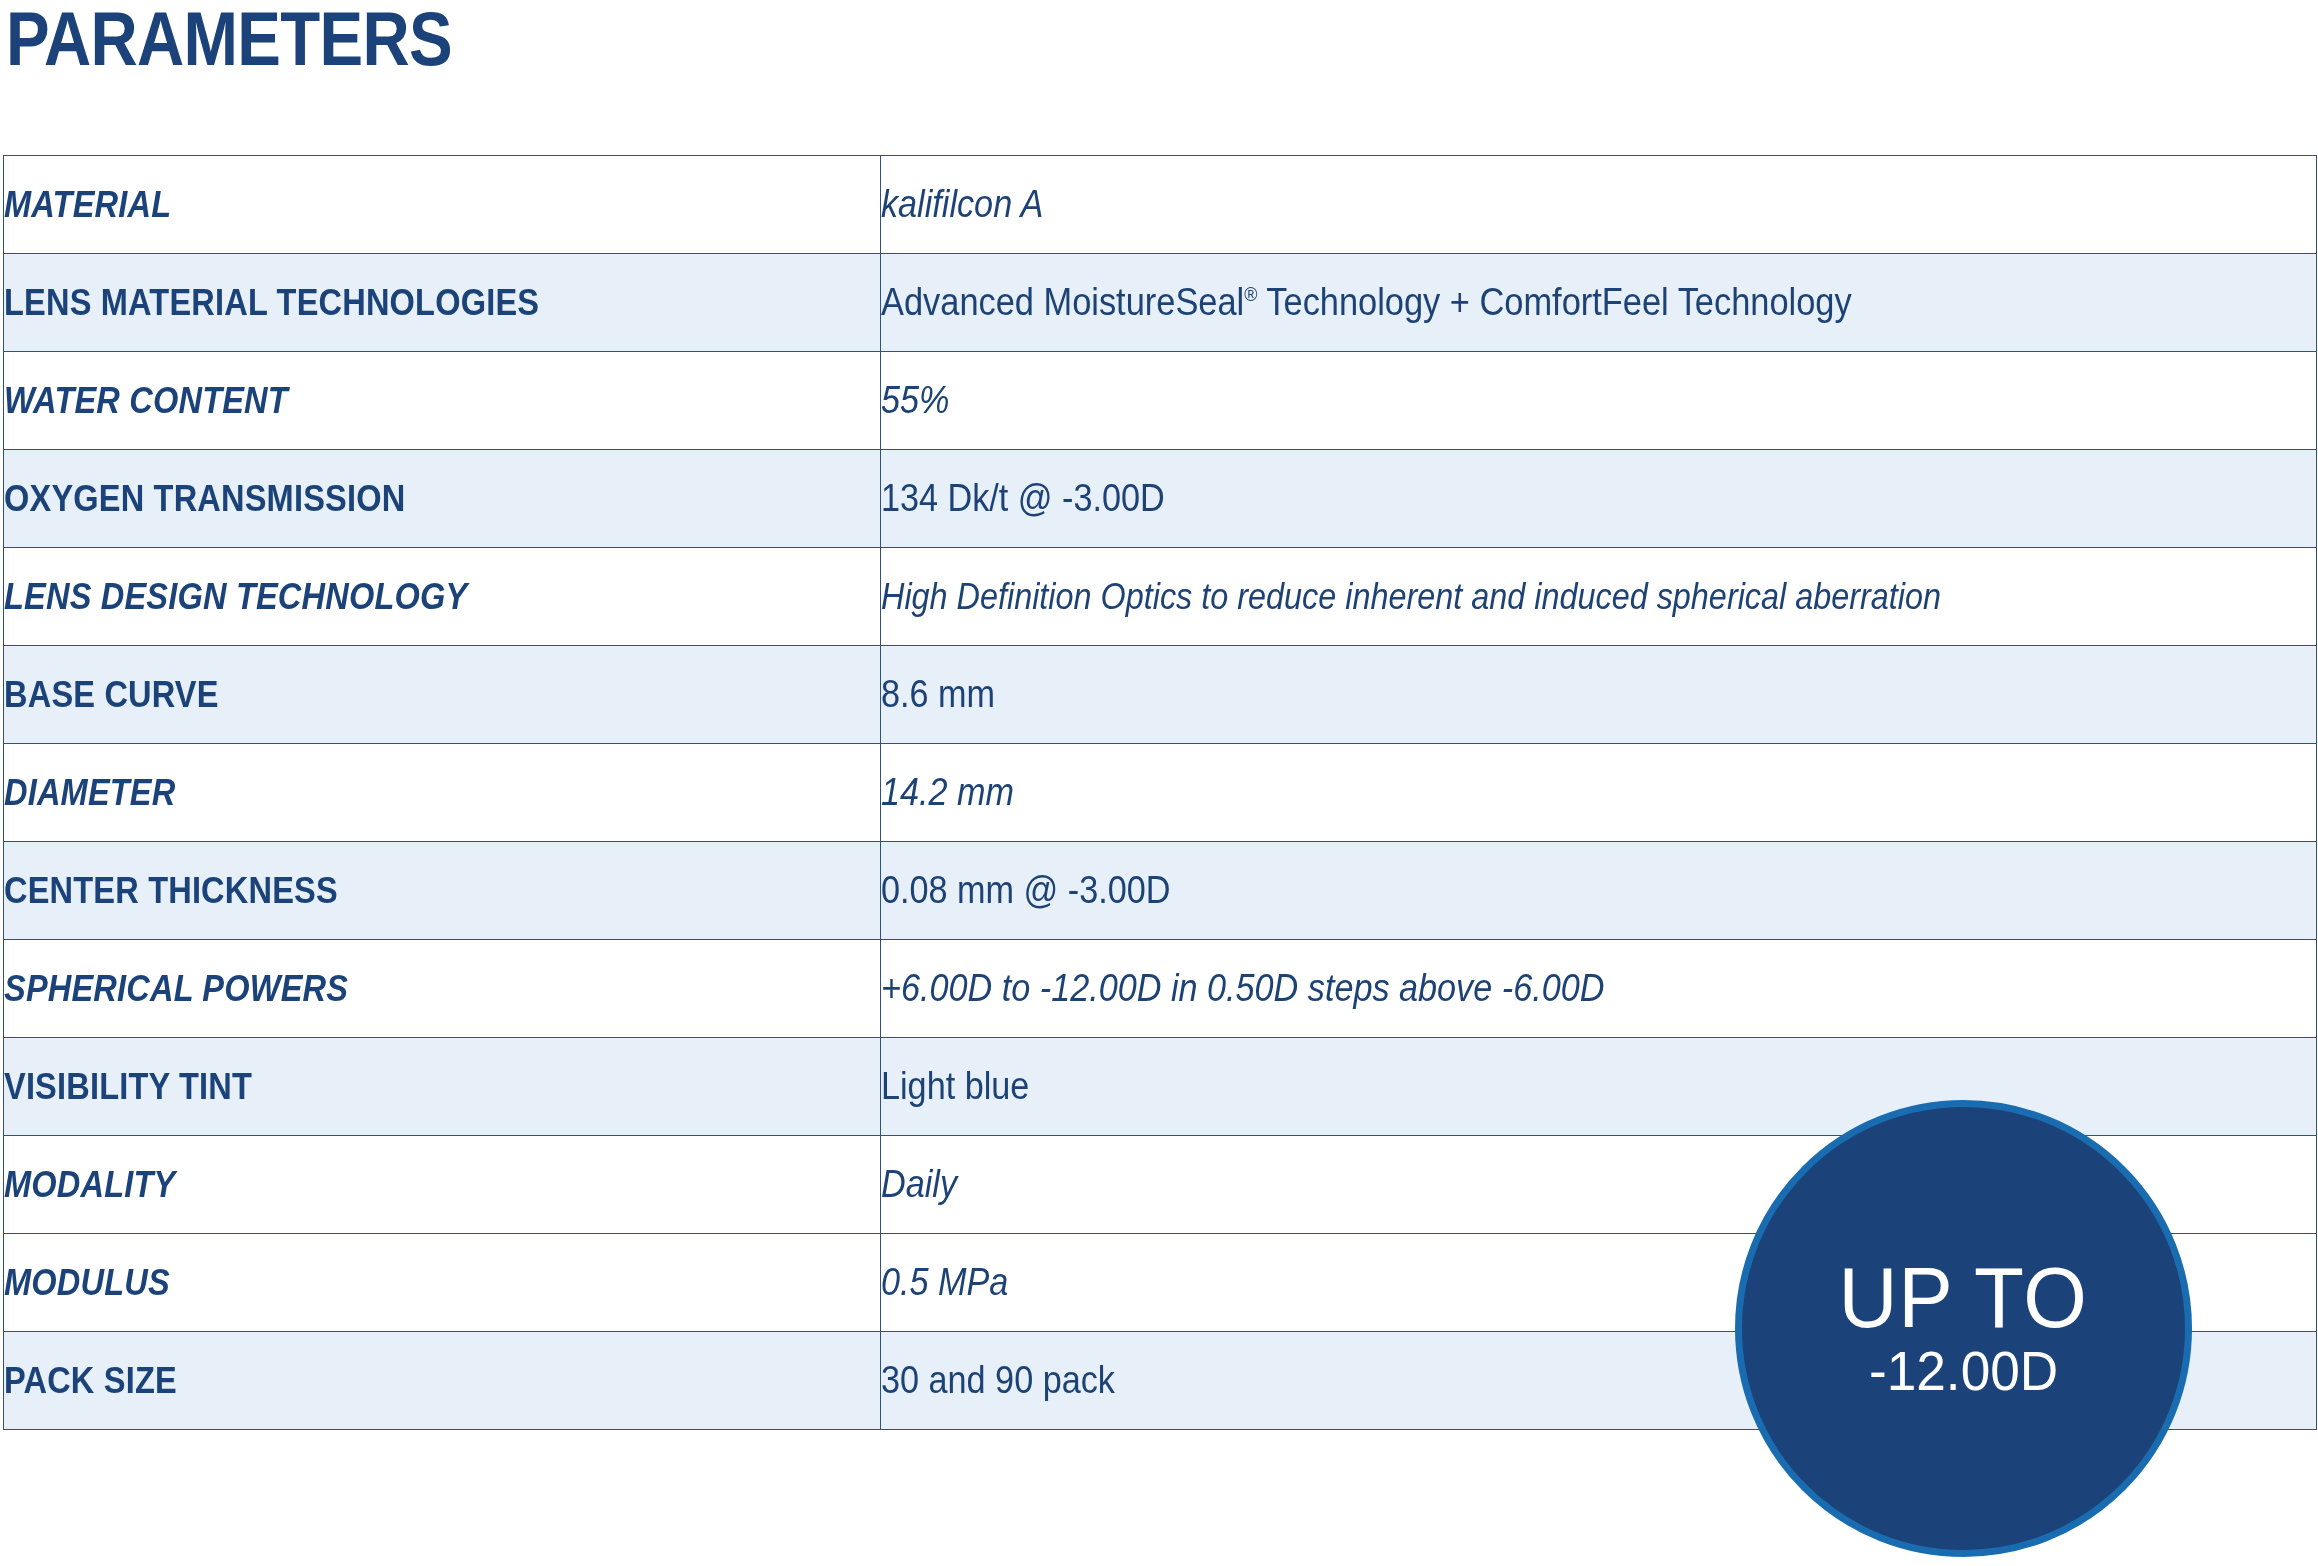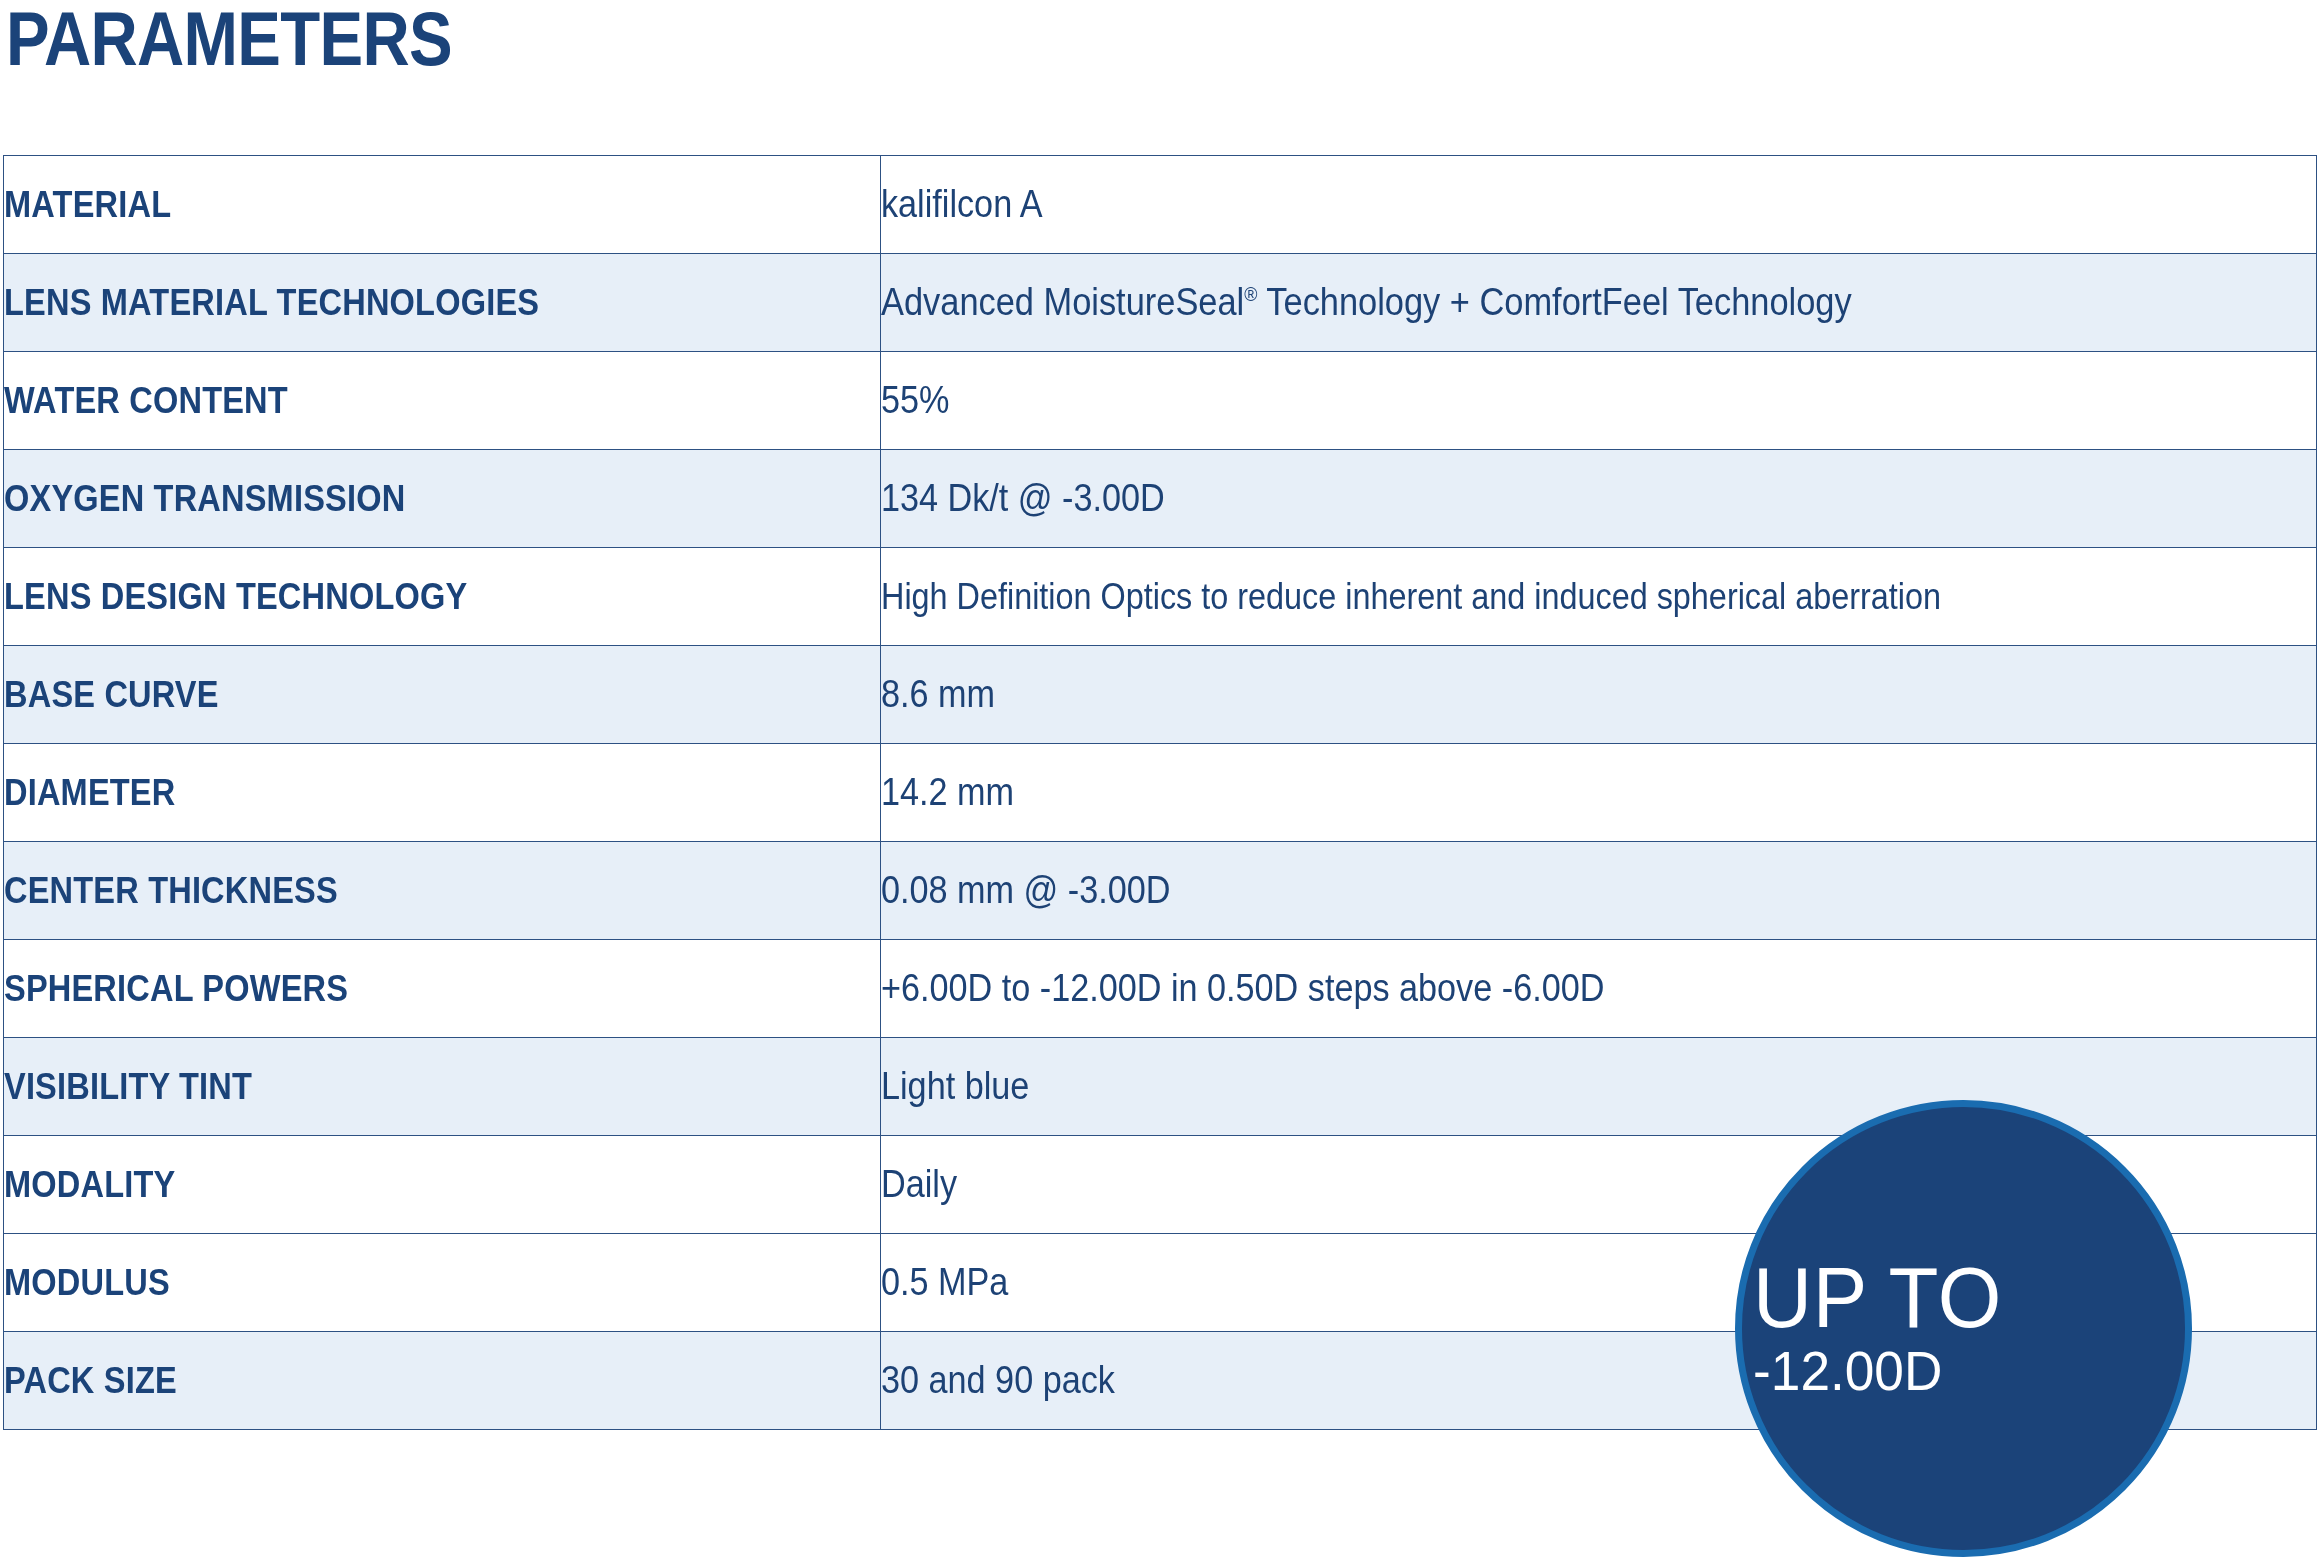--- a/index.html
+++ b/index.html
@@ -48,20 +48,21 @@
     padding: 0;
     vertical-align: middle;
     box-sizing: border-box;
   }
   #params-table tr.stripe td {
     background: #e7eff8;
     margin-left: 26px;
   }
   #params-table tr.plain td {
     background: #ffffff;
+    font-style: italic;
   }
 
   td.label-cell {
     width: 877px;
     padding-left: 32px;
   }
   td.value-cell {
     padding-left: 22px;
   }
 
@@ -104,20 +105,21 @@
     left: 1735px;
     top: 1100px;
     width: 457px;
     height: 457px;
     border-radius: 50%;
     background: #1b4379;
     border: 7.1px solid #1a6cb0;
     box-sizing: border-box;
     display: flex;
     flex-direction: column;
+    align-items: center;
     justify-content: center;
     z-index: 5;
   }
   #badge-primary {
     font-family: "Liberation Sans Narrow", "Liberation Sans", sans-serif;
     font-weight: 300;
     font-size: 86px;
     line-height: 83px;
     color: #ffffff;
     letter-spacing: 0.8px;

